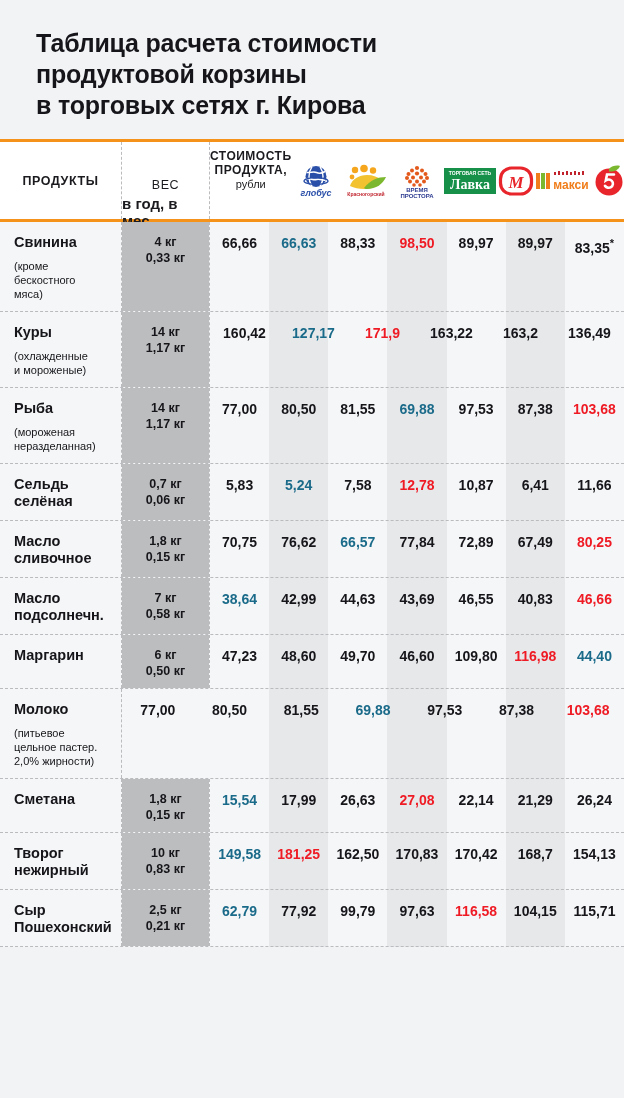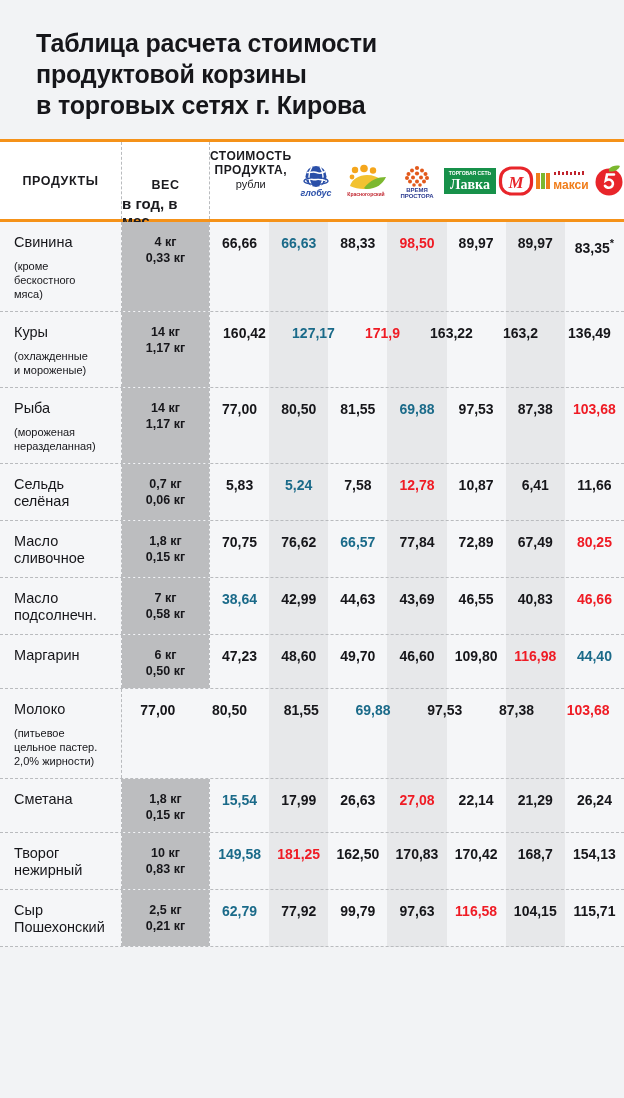--- a/index.html
+++ b/index.html
@@ -39,21 +39,21 @@
     width:122px;flex:0 0 122px;
     display:flex;align-items:center;justify-content:center;
     font-size:12.5px;font-weight:700;letter-spacing:.6px;
     border-right:1px dashed #b9bbbe;box-sizing:border-box;
   }
   .th-weight{
     width:88px;flex:0 0 88px;
     display:flex;flex-direction:column;align-items:center;justify-content:center;
     border-right:1px dashed #b9bbbe;box-sizing:border-box;
   }
-  .th-weight .w1{font-size:12.5px;font-weight:700;letter-spacing:.6px;margin-top:45px;}
+  .th-weight .w1{font-size:12.5px;font-weight:400;letter-spacing:.6px;margin-top:45px;}
   .th-weight .w2{font-size:15px;font-weight:700;margin-top:3px;}
   .th-stores{flex:1 1 auto;display:flex;flex-direction:row;box-sizing:border-box;}
   .th-stores-title{
     text-align:center;padding-top:7px;
     font-size:12px;font-weight:700;letter-spacing:.5px;
   }
   .th-stores-title .unit{font-weight:400;font-size:11px;letter-spacing:0;}
   .th-logos{
     flex:1 1 auto;display:flex;align-items:center;
   }
@@ -84,21 +84,21 @@
   .row:last-child{border-bottom:1px dashed #b9bbbe;}
 
   .cell-product{
     width:122px;flex:0 0 122px;
     padding:12px 6px 10px 14px;
     box-sizing:border-box;
     background:#f5f6f8;
     border-right:1px dashed #b9bbbe;
     position:relative;z-index:2;
   }
-  .p-name{font-size:14.5px;font-weight:400;line-height:17px;color:#16161a;}
+  .p-name{font-size:14.5px;font-weight:700;line-height:17px;color:#16161a;}
   .p-sub{font-size:11px;font-weight:400;line-height:14px;color:#16161a;margin-top:8px;}
 
   .cell-weight{
     width:88px;flex:0 0 88px;
     box-sizing:border-box;
     border-right:1px dashed #b9bbbe;
     background:#f5f6f8;
     position:relative;z-index:2;
     padding:0;
   }

